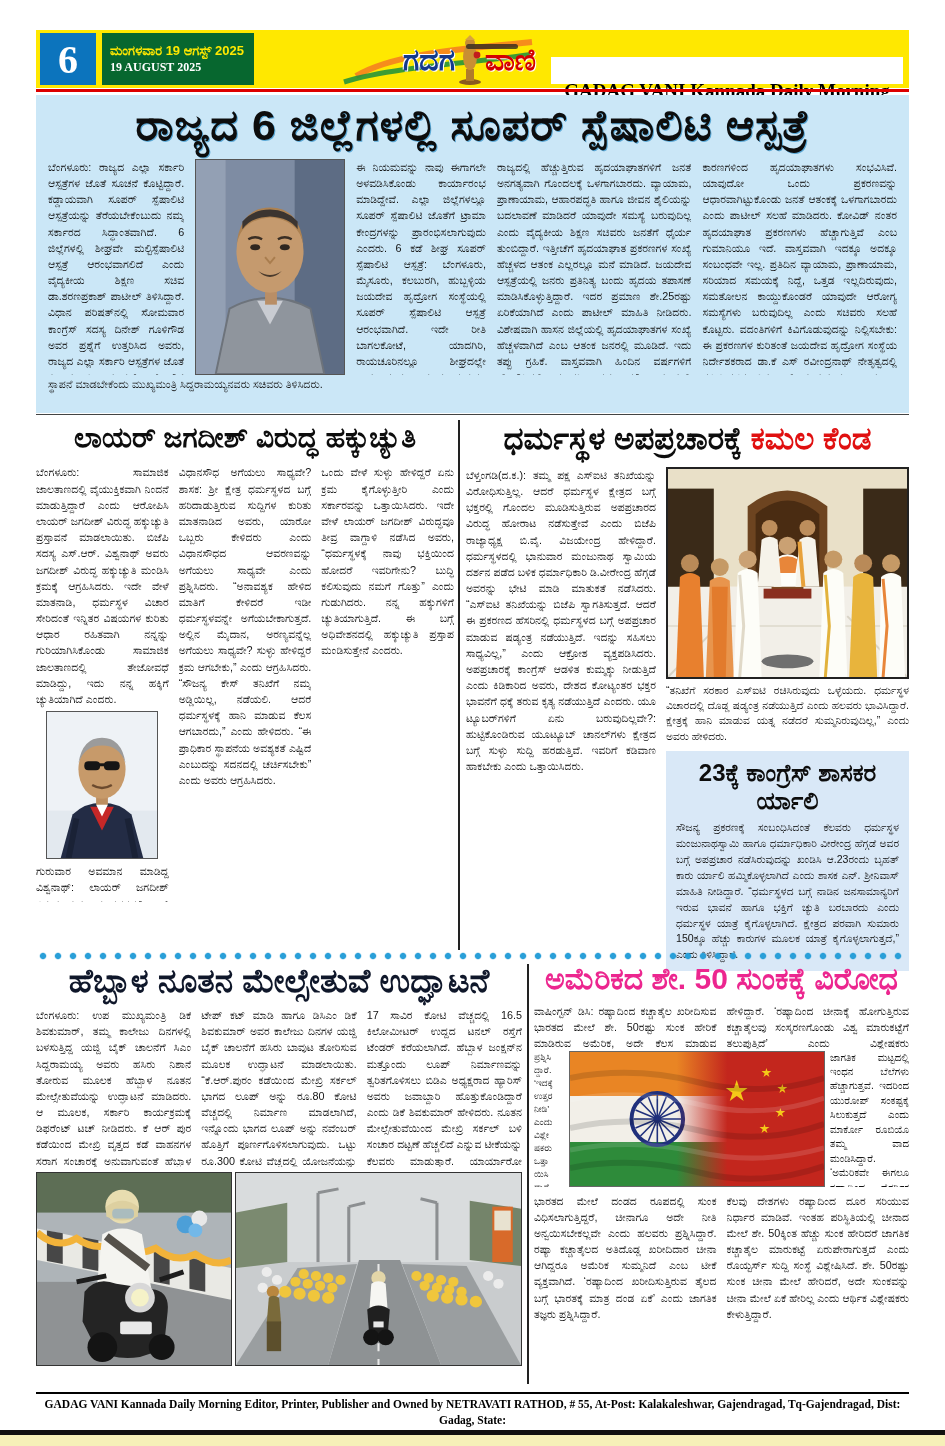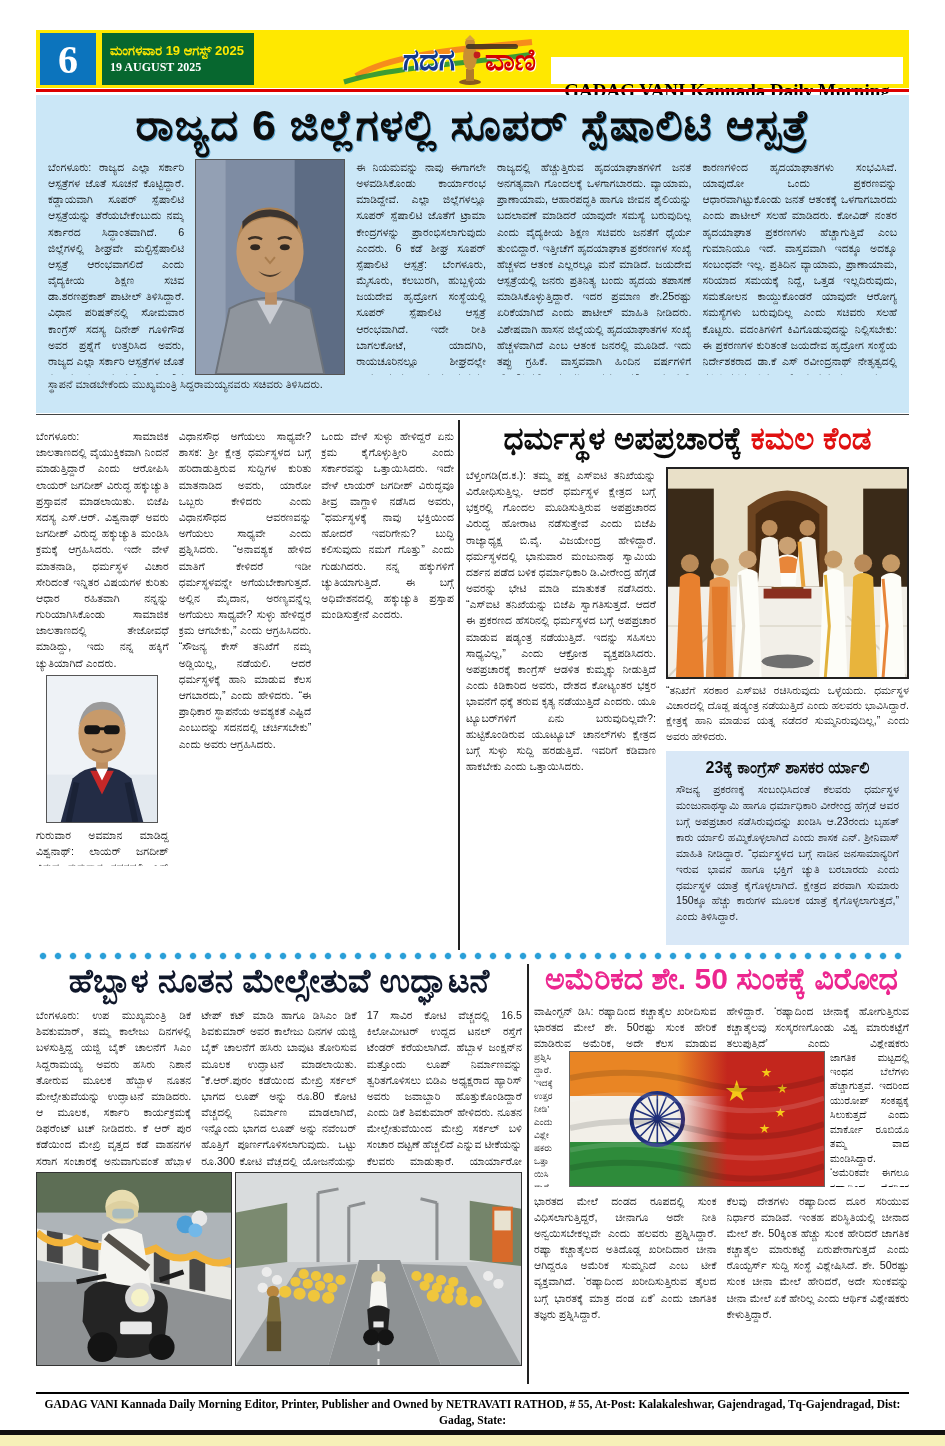--- a/index.html
+++ b/index.html
@@ -49,21 +49,21 @@
   
   .dharma { position:absolute; left:466px; top:420px; width:443px; height:530px; }
   .dharma-headline { text-align:center; font-weight:800; font-size:31px; line-height:1.25; color:#0d0d0d; white-space:nowrap; }
   .dharma-headline .red { color:#e01010; }
   .dharma-body { display:flex; gap:10px; margin-top:8px; height:478px; }
   .dharma-left { width:190px; flex:none; }
   .dharma-right { flex:1; display:flex; flex-direction:column; }
   .group-photo { width:100%; height:212px; border:2px solid #222; background:#d9cfb5; flex:none; }
   .dharma-caption { font-size:10.6px; line-height:1.45; margin-top:4px; color:#141414; text-align:justify; }
   .rally-box { margin-top:7px; background:#d9e8f7; padding:8px 10px; flex:1; }
-  .rally-title { text-align:center; font-weight:800; font-size:16px; color:#0d0d0d; margin-bottom:5px; }
+  .rally-title { text-align:center; font-weight:800; font-size:24px; color:#0d0d0d; margin-bottom:5px; }
   .rally-body { font-size:10.6px; line-height:1.5; text-align:justify; color:#141414; }
 
   
   .flyover { position:absolute; left:36px; top:962px; width:486px; height:424px; }
   .flyover-headline { text-align:center; color:#0f172a; font-weight:800; font-size:33px; line-height:1.15; white-space:nowrap; }
   .flyover-cols { display:flex; gap:10px; margin-top:7px; height:160px; }
   .flyover-cols .col { flex:1; }
   .flyover-photos { display:flex; gap:3px; margin-top:5px; height:196px; }
   .flyover-photos svg { border:1px solid #333; }
 
@@ -145,20 +145,21 @@
       <div class="col body-text" style="flex:1.5;">ರಾಜ್ಯದಲ್ಲಿ ಹೆಚ್ಚುತ್ತಿರುವ ಹೃದಯಾಘಾತಗಳಿಗೆ ಜನತೆ ಅನಗತ್ಯವಾಗಿ ಗೊಂದಲಕ್ಕೆ ಒಳಗಾಗಬಾರದು. ವ್ಯಾಯಾಮ, ಪ್ರಾಣಾಯಾಮ, ಆಹಾರಪದ್ಧತಿ ಹಾಗೂ ಜೀವನ ಶೈಲಿಯನ್ನು ಬದಲಾವಣೆ ಮಾಡಿದರೆ ಯಾವುದೇ ಸಮಸ್ಯೆ ಬರುವುದಿಲ್ಲ ಎಂದು ವೈದ್ಯಕೀಯ ಶಿಕ್ಷಣ ಸಚಿವರು ಜನತೆಗೆ ಧೈರ್ಯ ತುಂಬಿದ್ದಾರೆ. ಇತ್ತೀಚೆಗೆ ಹೃದಯಾಘಾತ ಪ್ರಕರಣಗಳ ಸಂಖ್ಯೆ ಹೆಚ್ಚಳದ ಆತಂಕ ಎಲ್ಲರಲ್ಲೂ ಮನೆ ಮಾಡಿದೆ. ಜಯದೇವ ಆಸ್ಪತ್ರೆಯಲ್ಲಿ ಜನರು ಪ್ರತಿನಿತ್ಯ ಬಂದು ಹೃದಯ ತಪಾಸಣೆ ಮಾಡಿಸಿಕೊಳ್ಳುತ್ತಿದ್ದಾರೆ. ಇದರ ಪ್ರಮಾಣ ಶೇ.25ರಷ್ಟು ಏರಿಕೆಯಾಗಿದೆ ಎಂದು ಪಾಟೀಲ್ ಮಾಹಿತಿ ನೀಡಿದರು. ವಿಶೇಷವಾಗಿ ಹಾಸನ ಜಿಲ್ಲೆಯಲ್ಲಿ ಹೃದಯಾಘಾತಗಳ ಸಂಖ್ಯೆ ಹೆಚ್ಚಳವಾಗಿದೆ ಎಂಬ ಆತಂಕ ಜನರಲ್ಲಿ ಮೂಡಿದೆ. ಇದು ತಪ್ಪು ಗ್ರಹಿಕೆ. ವಾಸ್ತವವಾಗಿ ಹಿಂದಿನ ವರ್ಷಗಳಿಗೆ ಹೋಲಿಸಿದರೆ ಸರಾಸರಿ ಪ್ರಮಾಣದಲ್ಲಿ ಯಾವುದೇ ವ್ಯತ್ಯಾಸವಾಗಿಲ್ಲ. ಶೇ.5ರಿಂದ 6ರಷ್ಟು ಪ್ರಕರಣಗಳು ಹೃದಯಾಘಾತಕ್ಕೆ ಸಂಬಂಧಿಸಿದವು. ಈ ವರ್ಷವೂ ಇಷ್ಟೇ ಪ್ರಮಾಣದಲ್ಲಿ ಇದೆ ಎಂದು ಸಚಿವರು ಹೇಳಿದರು. ಜನತೆ ಆತಂಕಕ್ಕೆ ಒಳಗಾಗಬಾರದು: ಬದಲಾದ ಜೀವನಶೈಲಿ, ಅಧಿಕ ಒತ್ತಡ, ಬೊಜ್ಜು, ಮದ್ಯಪಾನ, ಧೂಮಪಾನ, ಡ್ರಗ್ ಸೇವನೆ, ಕುಟುಂಬದ ಹಿನ್ನೆಲೆ ಇತ್ಯಾದಿ</div>
       <div class="col body-text" style="flex:1.5;">ಕಾರಣಗಳಿಂದ ಹೃದಯಾಘಾತಗಳು ಸಂಭವಿಸಿವೆ. ಯಾವುದೋ ಒಂದು ಪ್ರಕರಣವನ್ನು ಆಧಾರವಾಗಿಟ್ಟುಕೊಂಡು ಜನತೆ ಆತಂಕಕ್ಕೆ ಒಳಗಾಗಬಾರದು ಎಂದು ಪಾಟೀಲ್ ಸಲಹೆ ಮಾಡಿದರು. ಕೋವಿಡ್ ನಂತರ ಹೃದಯಾಘಾತ ಪ್ರಕರಣಗಳು ಹೆಚ್ಚಾಗುತ್ತಿವೆ ಎಂಬ ಗುಮಾನಿಯೂ ಇದೆ. ವಾಸ್ತವವಾಗಿ ಇದಕ್ಕೂ ಅದಕ್ಕೂ ಸಂಬಂಧವೇ ಇಲ್ಲ. ಪ್ರತಿದಿನ ವ್ಯಾಯಾಮ, ಪ್ರಾಣಾಯಾಮ, ಸರಿಯಾದ ಸಮಯಕ್ಕೆ ನಿದ್ದೆ, ಒತ್ತಡ ಇಲ್ಲದಿರುವುದು, ಸಮತೋಲನ ಕಾಯ್ದುಕೊಂಡರೆ ಯಾವುದೇ ಆರೋಗ್ಯ ಸಮಸ್ಯೆಗಳು ಬರುವುದಿಲ್ಲ ಎಂದು ಸಚಿವರು ಸಲಹೆ ಕೊಟ್ಟರು. ವದಂತಿಗಳಿಗೆ ಕಿವಿಗೊಡುವುದನ್ನು ನಿಲ್ಲಿಸಬೇಕು: ಈ ಪ್ರಕರಣಗಳ ಕುರಿತಂತೆ ಜಯದೇವ ಹೃದ್ರೋಗ ಸಂಸ್ಥೆಯ ನಿರ್ದೇಶಕರಾದ ಡಾ.ಕೆ ಎಸ್ ರವೀಂದ್ರನಾಥ್ ನೇತೃತ್ವದಲ್ಲಿ ಸಮಿತಿ ರಚಿಸಲಾಗಿತ್ತು. ಆರೋಗ್ಯ ಮತ್ತು ಕುಟುಂಬ ಕಲ್ಯಾಣ ಇಲಾಖೆಯ ಕಾರ್ಯಪಡೆಯನ್ನು ಸಹ ರಚಿಸಿತ್ತು. ಸರ್ಕಾರಕ್ಕೆ ನೀಡಿರುವ ವರದಿಯಲ್ಲಿ ಜನರ ಊಹೆಗೂ ಇದಕ್ಕೂ ಸಂಬಂಧವಿಲ್ಲ ಎಂದು ಹೇಳಿದ್ದಾರೆ. ಜನರು ಮೊದಲು ವದಂತಿಗಳಿಗೆ ಕಿವಿಗೊಡುವುದನ್ನು ನಿಲ್ಲಿಸಬೇಕು ಎಂದು ಮನವಿ ಮಾಡಿದರು.</div>
     </div>
     <div class="lead-caption">ಸ್ಥಾಪನೆ ಮಾಡಬೇಕೆಂದು ಮುಖ್ಯಮಂತ್ರಿ ಸಿದ್ದರಾಮಯ್ಯನವರು ಸಚಿವರು ತಿಳಿಸಿದರು.</div>
   </div>
 
   <div class="thin-rule-top"></div>
 
   <div class="lawyer">
     <div class="lawyer-headline">
+      <div>ಲಾಯರ್ ಜಗದೀಶ್ ವಿರುದ್ಧ ಹಕ್ಕುಚ್ಯುತಿ</div>
     </div>
     <div class="lawyer-cols">
       <div class="col">
         <div class="body-text">ಬೆಂಗಳೂರು: ಸಾಮಾಜಿಕ ಜಾಲತಾಣದಲ್ಲಿ ವೈಯುಕ್ತಿಕವಾಗಿ ನಿಂದನೆ ಮಾಡುತ್ತಿದ್ದಾರೆ ಎಂದು ಆರೋಪಿಸಿ ಲಾಯರ್ ಜಗದೀಶ್ ವಿರುದ್ಧ ಹಕ್ಕುಚ್ಯುತಿ ಪ್ರಸ್ತಾವನೆ ಮಾಡಲಾಯಿತು. ಬಿಜೆಪಿ ಸದಸ್ಯ ಎಸ್.ಆರ್. ವಿಶ್ವನಾಥ್ ಅವರು ಜಗದೀಶ್ ವಿರುದ್ಧ ಹಕ್ಕುಚ್ಯುತಿ ಮಂಡಿಸಿ ಕ್ರಮಕ್ಕೆ ಆಗ್ರಹಿಸಿದರು. ಇದೇ ವೇಳೆ ಮಾತನಾಡಿ, ಧರ್ಮಸ್ಥಳ ವಿಚಾರ ಸೇರಿದಂತೆ ಇನ್ನಿತರ ವಿಷಯಗಳ ಕುರಿತು ಆಧಾರ ರಹಿತವಾಗಿ ನನ್ನನ್ನು ಗುರಿಯಾಗಿಸಿಕೊಂಡು ಸಾಮಾಜಿಕ ಜಾಲತಾಣದಲ್ಲಿ ತೇಜೋವಧೆ ಮಾಡಿದ್ದು, ಇದು ನನ್ನ ಹಕ್ಕಿಗೆ ಚ್ಯುತಿಯಾಗಿದೆ ಎಂದರು.</div>
         <svg class="lawyer-photo" viewBox="0 0 112 148" preserveAspectRatio="none">
           <rect width="112" height="148" fill="#eef2f6"></rect>
           <rect y="100" width="112" height="48" fill="#e3e9ef"></rect>
           <path d="M14 148 L26 104 Q38 92 56 92 Q74 92 86 104 L98 148 Z" fill="#232c45"></path>
           <path d="M44 96 L56 120 L68 96" fill="#c62828"></path>
           <path d="M50 94 L56 106 L62 94 L56 90 Z" fill="#ffffff"></path>

